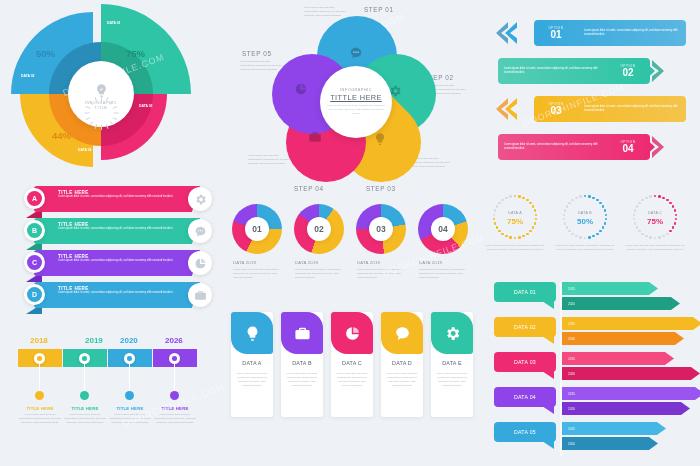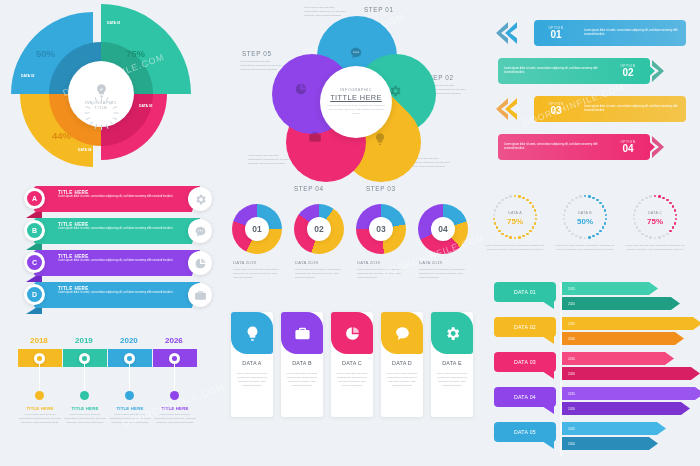--- a/index.html
+++ b/index.html
@@ -291,21 +291,21 @@
         <div class="tl-bar" style="left:0px;background:#f5b921"></div>
         <div class="tl-ring" style="left:16px">
           <span style="background:#f5b921"></span>
         </div>
         <div class="tl-stem" style="left:21px"></div>
         <div class="tl-dot" style="left:17px;background:#f5b921"></div>
         <div class="tl-ttl" style="left:0px;width:44px;text-align:center;color:#f5b921">TITLE HERE</div>
         <div class="tl-txt" style="left:1px">Lorem ipsum dolor sit amet, consectetuer adipiscing elit, sed diam nonummy nibh euismod tincidunt.</div>
       </div>
       <div>
-        <div class="tl-year" style="left:57px;color:#2ec4a5">2019</div>
+        <div class="tl-year" style="left:67px;color:#2ec4a5">2019</div>
         <div class="tl-bar" style="left:45px;background:#2ec4a5"></div>
         <div class="tl-ring" style="left:61px">
           <span style="background:#2ec4a5"></span>
         </div>
         <div class="tl-stem" style="left:66px"></div>
         <div class="tl-dot" style="left:62px;background:#2ec4a5"></div>
         <div class="tl-ttl" style="left:45px;width:44px;text-align:center;color:#2ec4a5">TITLE HERE</div>
         <div class="tl-txt" style="left:46px">Lorem ipsum dolor sit amet, consectetuer adipiscing elit, sed diam nonummy nibh euismod tincidunt.</div>
       </div>
       <div>

